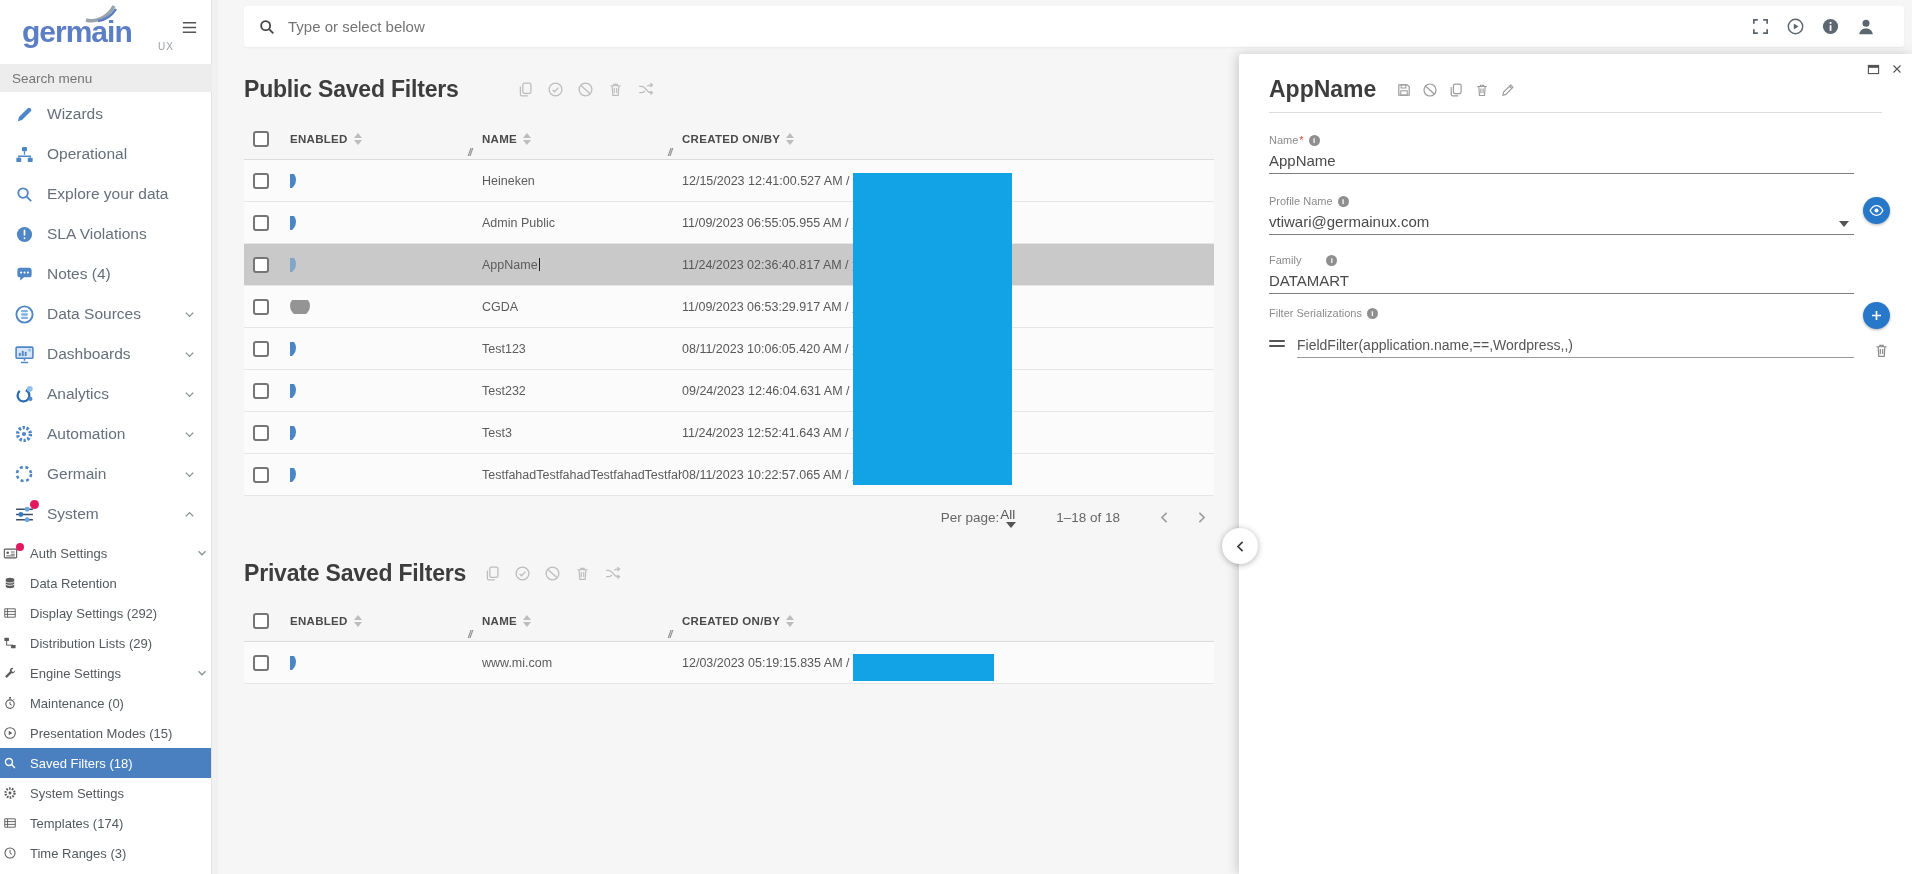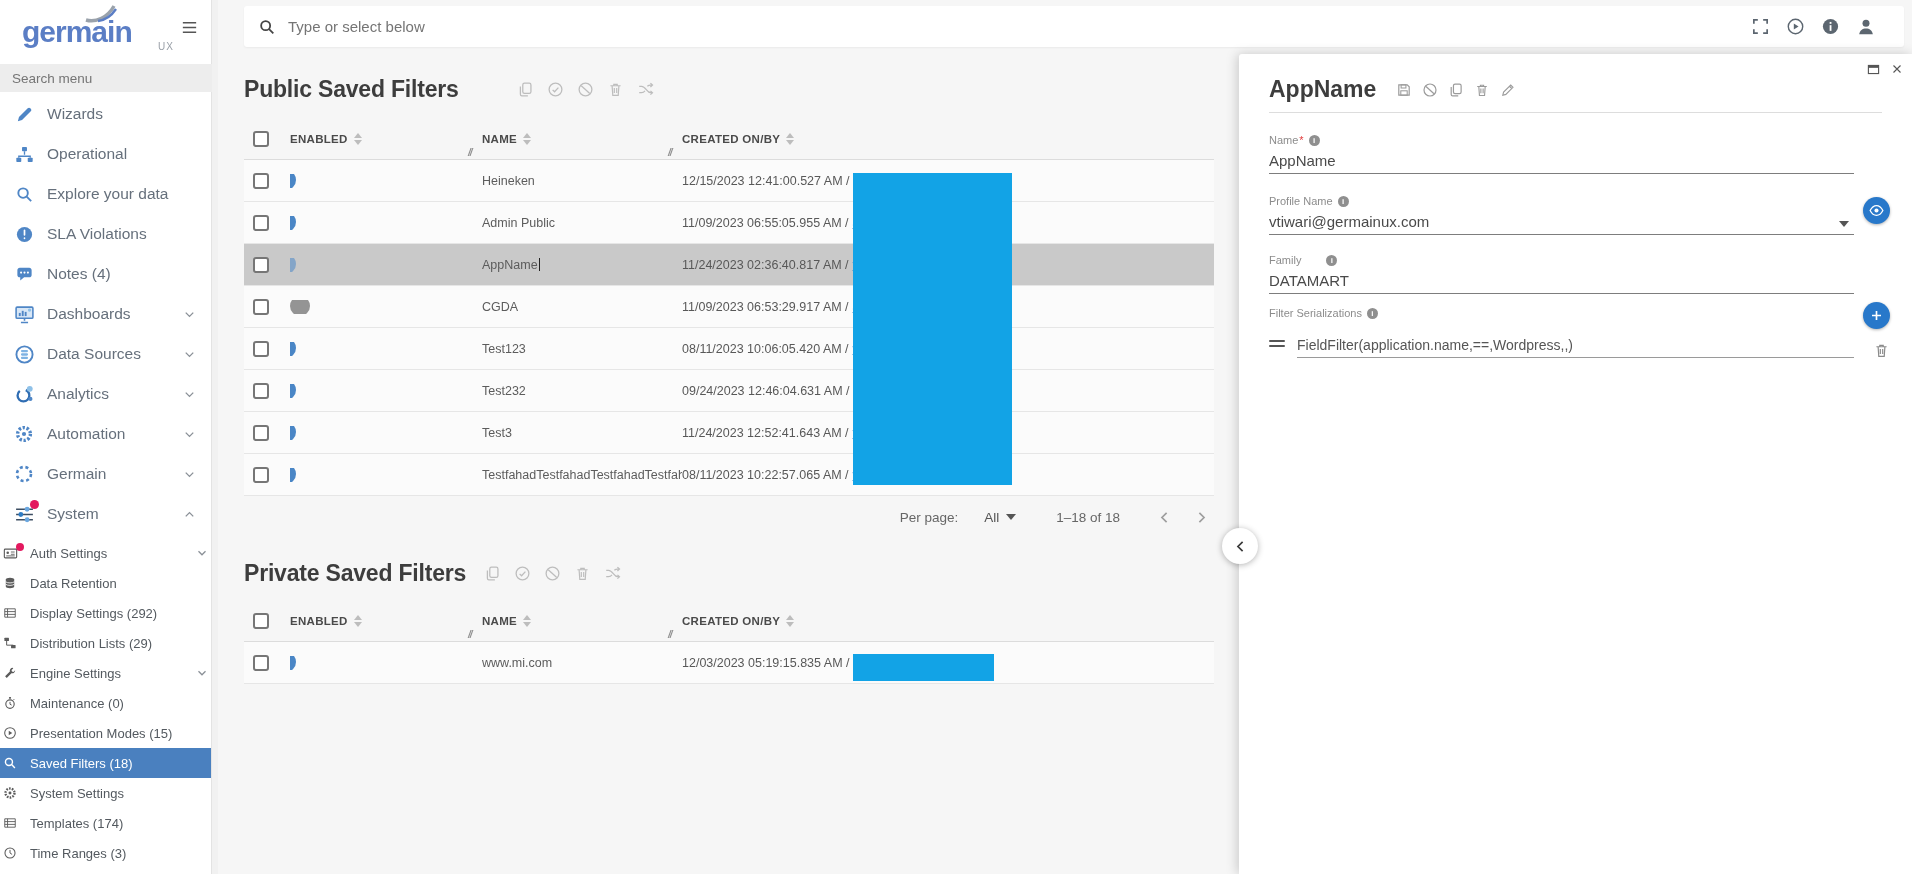--- a/index.html
+++ b/index.html
@@ -62,21 +62,21 @@
   .tgl::after { content:""; position:absolute; width:20px; height:20px; border-radius:50%; background:#4a86c6; right:-3px; top:-4px; }
   .tgl.off { background:#b3b3b3; }
   .tgl.off::after { background:#949494; right:auto; left:-3px; }
   .tgl.dim { opacity:.55; }
   .cell { font-size:12.5px; color:#5c5c5c; white-space:nowrap; overflow:hidden; }
   .date { color:#585858; }
   a.by { color:#3e7ec2; font-weight:700; text-decoration:underline; margin-left:4px; cursor:pointer; }
   .tcaret { display:inline-block; width:1px; height:13px; background:#222; vertical-align:-2px; margin-left:1px; }
 
   .pagination { position:absolute; left:25px; width:970px; height:38px; display:flex; align-items:center; justify-content:flex-end; font-size:13.5px; color:#666; }
-  .pg-sel { display:flex; align-items:center; margin-left:26px; cursor:pointer; color:#555; }
+  .pg-sel { display:flex; align-items:center; cursor:pointer; color:#555;flex-direction:column; }
   .pg-caret { margin-left:7px; border-left:5px solid transparent; border-right:5px solid transparent; border-top:6px solid #555; }
   .pg-range { margin-left:40px; }
   .pg-nav { display:flex; align-items:center; gap:20px; margin-left:36px; margin-right:4px; color:#9e9e9e; }
   .pg-nav > span { cursor:pointer; display:flex; }
 
   .redact { position:absolute; background:#12a3e6; z-index:4; }
 
   
   .panel { position:absolute; left:1239px; top:54px; width:673px; height:820px; background:#fff; box-shadow:-2px 0 12px rgba(0,0,0,.18); border-radius:3px 0 0 0; z-index:6; }
   .win-controls { position:absolute; top:8px; right:8px; display:flex; gap:9px; color:#555; }
@@ -324,37 +324,37 @@
           <span class="mic">
             <svg class="ic" width="19" height="19">
               <use href="#i-chat"></use>
             </svg>
           </span>
           <span class="mlabel">Notes (4)</span>
         </div>
       <div class="mitem">
           <span class="mic">
             <svg class="ic" width="21" height="21">
-              <use href="#i-dash"></use>
-            </svg>
-          </span>
-          <span class="mlabel">Dashboards</span>
+              <use href="#i-dbsrc"></use>
+            </svg>
+          </span>
+          <span class="mlabel">Data Sources</span>
           <span class="chev">
             <svg class="ic" width="15" height="15">
               <use href="#i-chevdown"></use>
             </svg>
           </span>
         </div>
       <div class="mitem">
           <span class="mic">
             <svg class="ic" width="21" height="21">
-              <use href="#i-dbsrc"></use>
-            </svg>
-          </span>
-          <span class="mlabel">Data Sources</span>
+              <use href="#i-dash"></use>
+            </svg>
+          </span>
+          <span class="mlabel">Dashboards</span>
           <span class="chev">
             <svg class="ic" width="15" height="15">
               <use href="#i-chevdown"></use>
             </svg>
           </span>
         </div>
       <div class="mitem">
           <span class="mic">
             <svg class="ic" width="21" height="21">
               <use href="#i-analytics"></use>

